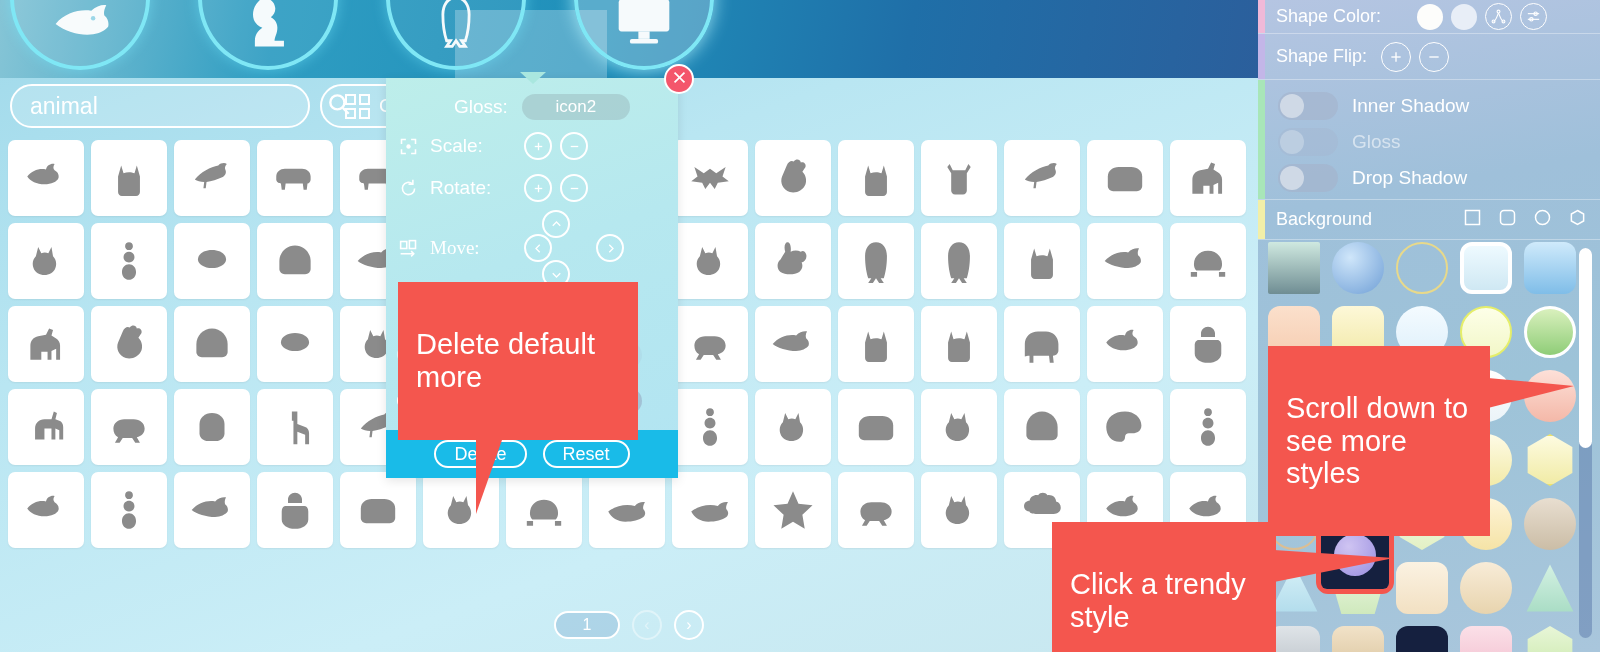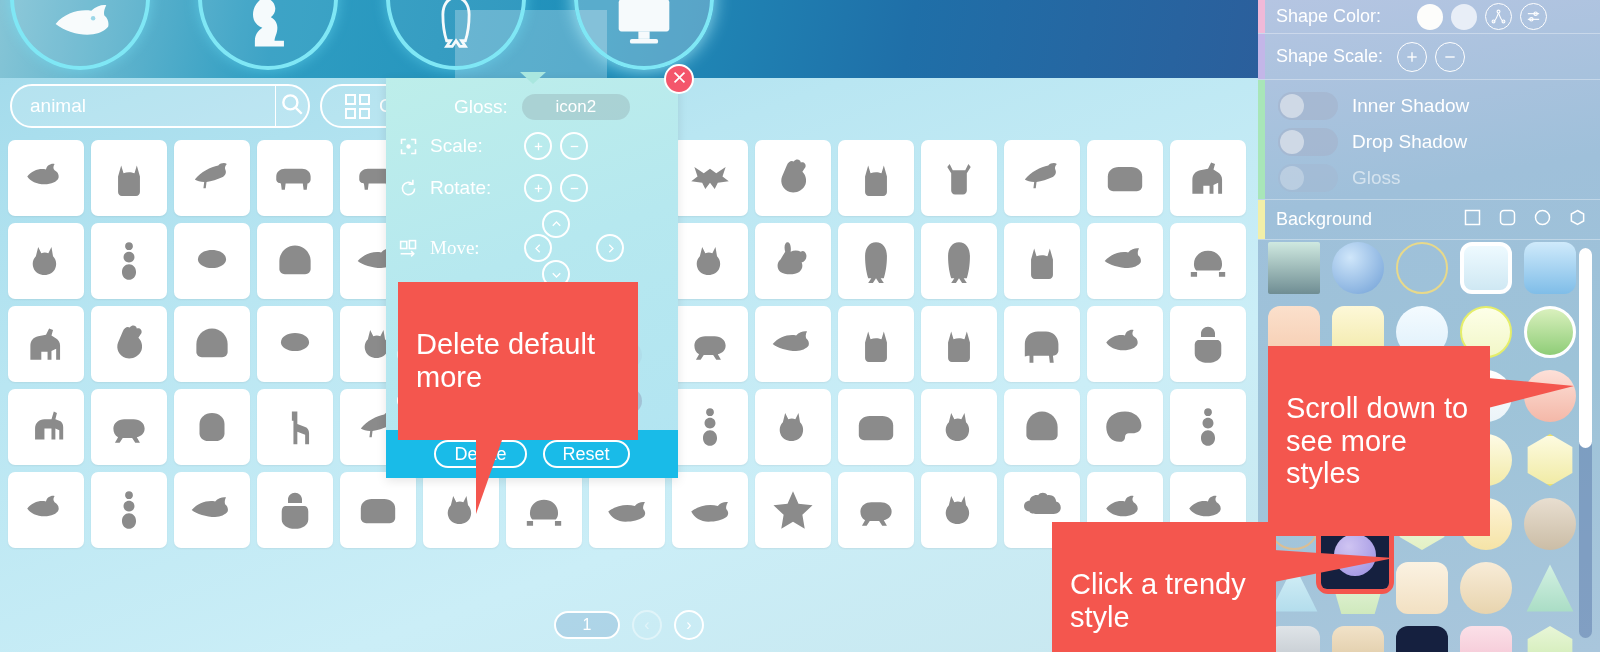--- a/index.html
+++ b/index.html
@@ -59,21 +59,21 @@
   }
   .search-box {
     position: absolute; left: 10px; top: 0;
     width: 300px; height: 44px;
     border: 2px solid #ffffff; border-radius: 22px;
     background: rgba(255,255,255,0.18);
     display: flex; align-items: center;
   }
   .search-input {
     flex: 1; height: 40px; border: 0; background: transparent; outline: none;
-    color: #ffffff; font-size: 19px; padding-left: 18px;
+    color: #ffffff; font-size: 23px; padding-left: 18px;
     font-family: "Liberation Sans", sans-serif;
   }
   .search-input::placeholder { color: rgba(255,255,255,.75); }
   .search-divider { width: 2px; height: 40px; background: #ffffff; }
   .search-btn {
     width: 64px; height: 40px; display: flex; align-items: center; justify-content: center;
   }
   .search-btn svg { width: 26px; height: 26px; stroke: #ffffff; fill: none; stroke-width: 2.2; }
 
   .pill-btn {
@@ -909,21 +909,21 @@
             <line x1="4" y1="8" x2="20" y2="8"></line>
             <line x1="4" y1="16" x2="20" y2="16"></line>
             <circle cx="15" cy="8" r="2.4"></circle>
             <circle cx="9" cy="16" r="2.4"></circle>
           </svg>
       </span>
     </div>
 
     <div class="rp-section" style="height:46px;">
       <span class="rp-accent" style="background:#c3b6e8;"></span>
-      <span class="rp-label">Shape Scale:</span>
+      <span class="rp-label">Shape Flip:</span>
       <span class="rp-circ" style="margin-left:14px;">
         <svg viewBox="0 0 24 24">
             <line x1="12" y1="5" x2="12" y2="19"></line>
             <line x1="5" y1="12" x2="19" y2="12"></line>
           </svg>
       </span>
       <span class="rp-circ" style="margin-left:8px;">
         <svg viewBox="0 0 24 24">
             <line x1="5" y1="12" x2="19" y2="12"></line>
           </svg>
@@ -933,30 +933,30 @@
     <div class="rp-section" style="height:120px; display:block; padding-top:8px;">
       <span class="rp-accent" style="background:#a8e6b8;"></span>
 
       <div class="rp-toggle-row">
         <span class="rp-toggle off">
             <span class="k"></span>
           </span>
         <span class="rp-tl">Inner Shadow</span>
       </div>
       <div class="rp-toggle-row">
+        <span class="rp-toggle off" style="opacity:.55;">
+            <span class="k"></span>
+          </span>
+        <span class="rp-tl dim">Gloss</span>
+      </div>
+      <div class="rp-toggle-row">
         <span class="rp-toggle off">
             <span class="k"></span>
           </span>
         <span class="rp-tl">Drop Shadow</span>
-      </div>
-      <div class="rp-toggle-row">
-        <span class="rp-toggle off" style="opacity:.55;">
-            <span class="k"></span>
-          </span>
-        <span class="rp-tl dim">Gloss</span>
       </div>
     </div>
 
     <div class="rp-section" style="height:40px;">
       <span class="rp-accent" style="background:#f2efa8;"></span>
       <span class="rp-label">Background</span>
       <span class="bg-shapes" style="margin-left:90px;">
         <span><svg viewBox="0 0 24 24">
               <rect x="4" y="4" width="16" height="16"></rect>
             </svg></span>

